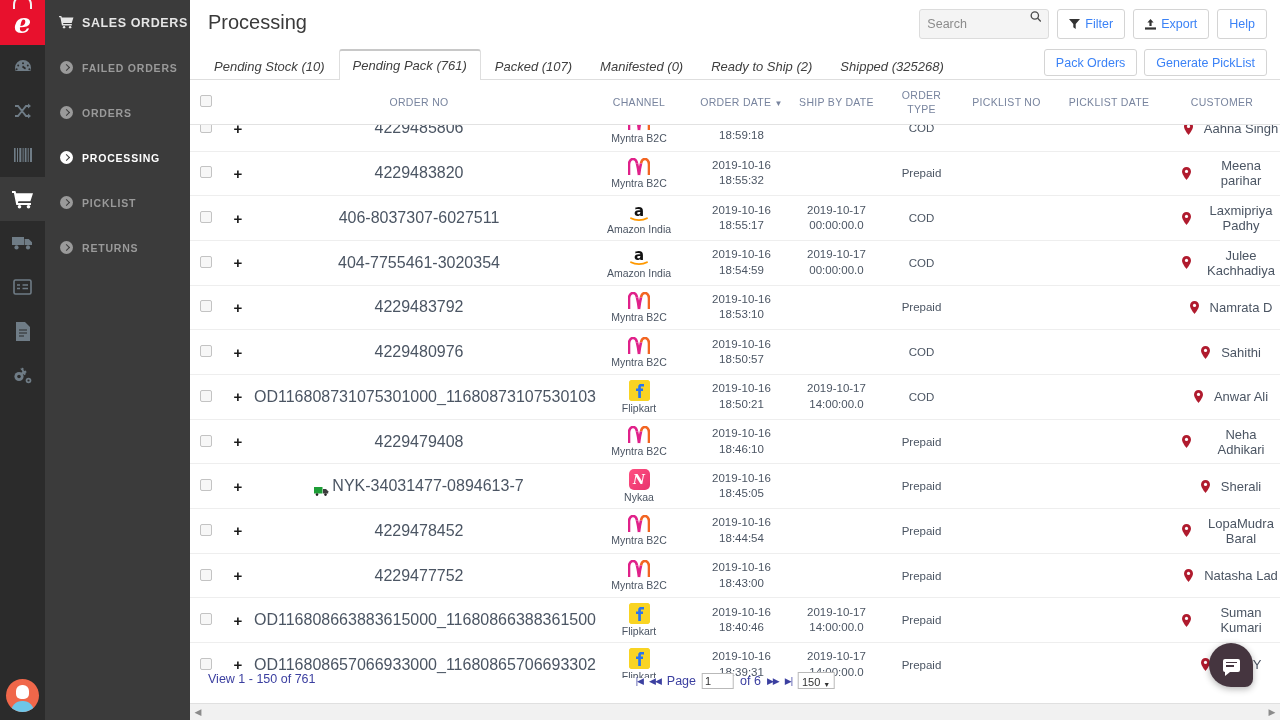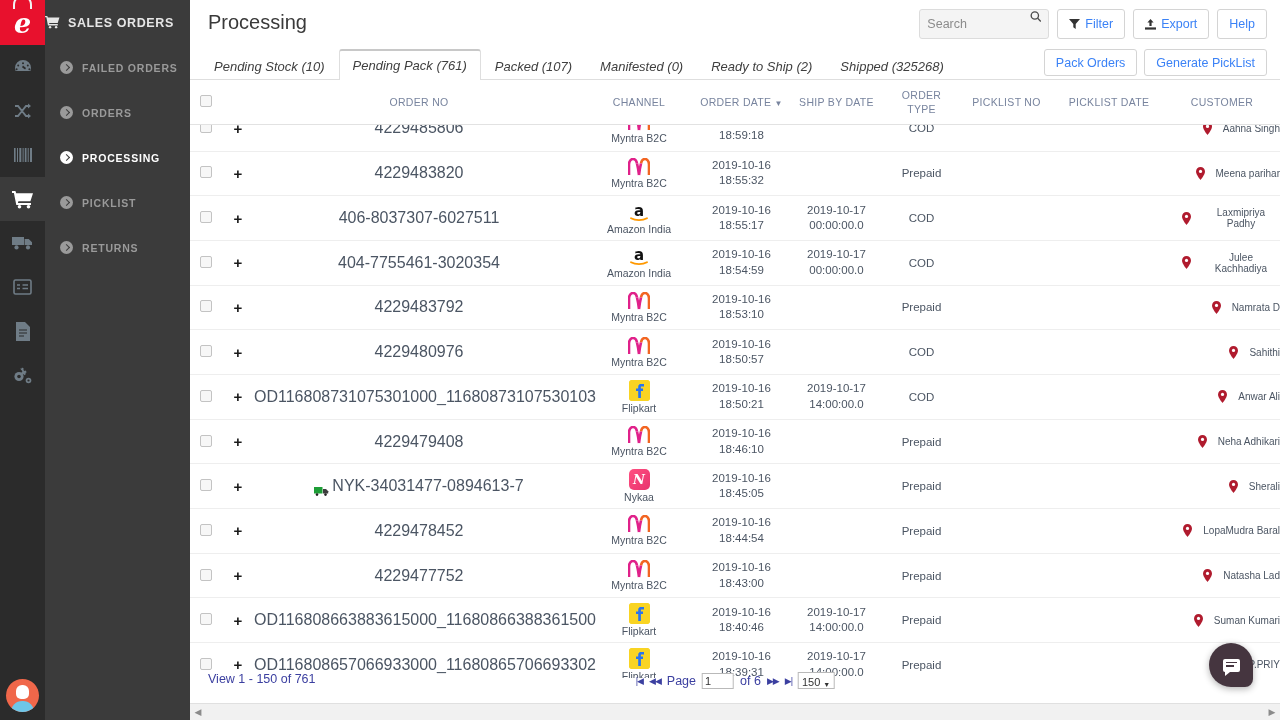--- a/index.html
+++ b/index.html
@@ -57,21 +57,21 @@
     width: 23px; height: 11px; border-radius: 11px 11px 0 0; background: #6ec6e8;
   }
 
   
   .sidebar {
     width: 145px; flex: 0 0 145px; height: 720px;
     background: #3b3b3b;
   }
   .sidebar-header {
     height: 45px; display: flex; align-items: center; gap: 8px;
-    color: #e6e6e6;
+    padding-left: 14px; color: #e6e6e6;
     background: #3b3b3b;
     font-size: 12.5px; letter-spacing: .6px; font-weight: bold;
   }
   .sidebar-header svg { flex: 0 0 auto; }
   .sidebar-item {
     height: 45px; display: flex; align-items: center; gap: 9px;
     padding-left: 15px; color: #9a9a9a;
     font-size: 10.5px; letter-spacing: .8px; font-weight: bold;
   }
   .sidebar-item.active { color: #ffffff; }
@@ -162,22 +162,22 @@
   .rows-inner { position: absolute; top: -19px; left: 0; width: 100%; }
   .cb {
     width: 12px; height: 12px; border: 1px solid #c3c3c3;
     border-radius: 2px; background: #f7f7f7; display: inline-block;
   }
   .plus { font-size: 15px; font-weight: bold; color: #1a1a1a; }
   .ord-no { text-align: center; font-size: 16px; color: #4b5563; }
   .chan { display: flex; flex-direction: column; align-items: center; gap: 1px; }
   .chan-label { font-size: 10.5px; color: #4b5563; }
   .dt { line-height: 1.35; }
-  .cust { display: flex; align-items: center; justify-content: flex-end;
-          gap: 11px; padding-left: 18px; font-size: 10px; color: #4b5563; }
+  .cust { display: flex; align-items: center; justify-content: center;
+          gap: 11px; padding-left: 18px; font-size: 13px; color: #4b5563; }
 
   
   .logo-myntra { width: 22px; height: 18px; position: relative; }
   .logo-amazon { width: 24px; height: 20px; position: relative; }
   .logo-flipkart { width: 21px; height: 21px; border-radius: 3px; background: #f9d423;
                    position: relative; overflow: hidden; }
   .logo-nykaa { width: 21px; height: 21px; border-radius: 5px;
                 background: linear-gradient(135deg,#ff4f81,#e8336e); position: relative; }
   .logo-nykaa span {
     position: absolute; inset: 0; display: flex; align-items: center; justify-content: center;

